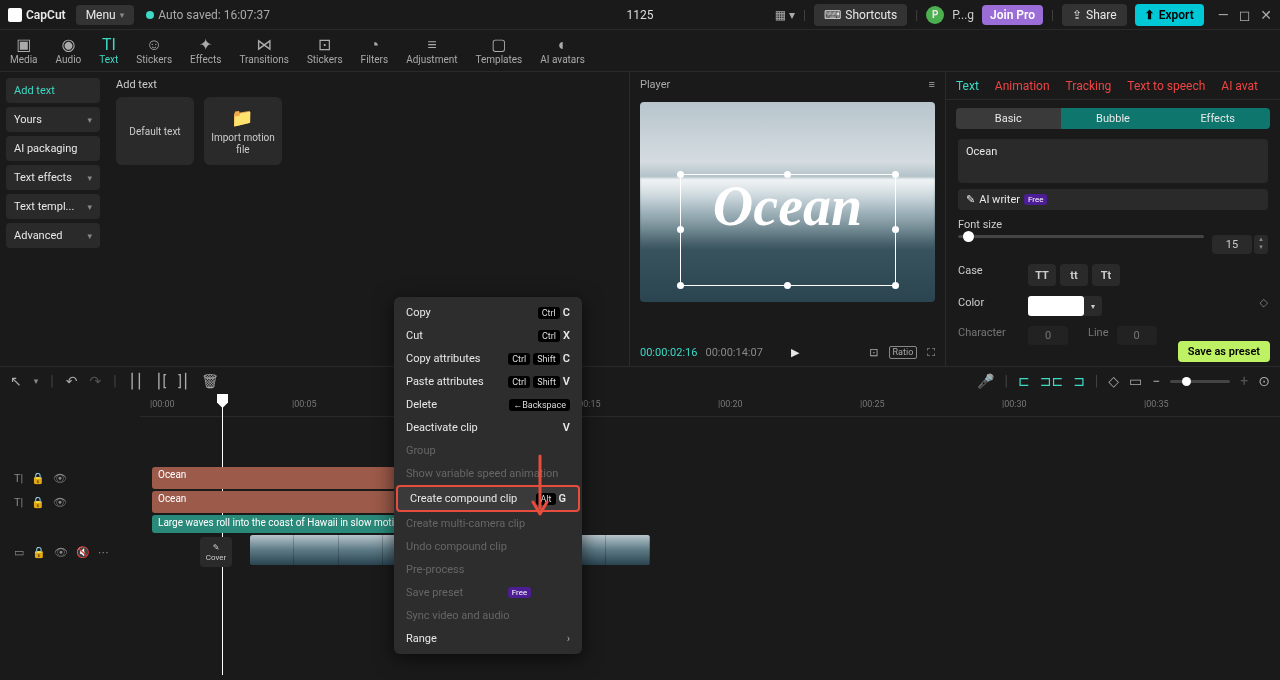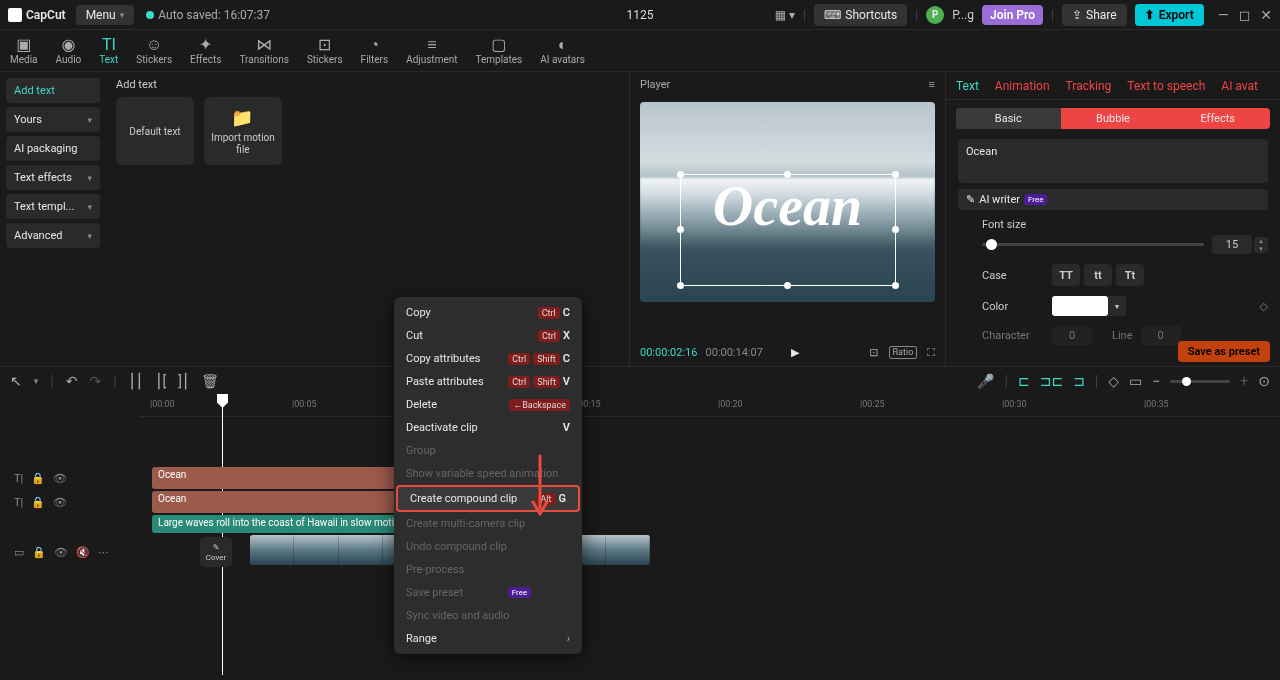--- a/index.html
+++ b/index.html
@@ -53,38 +53,38 @@
 .play-icon { margin-left: 20px; cursor: pointer; }
 .player-right-icons { margin-left: auto; display: flex; gap: 10px; color: #aaa; }
 .ratio-box { border: 1px solid #888; padding: 0 3px; border-radius: 2px; font-size: 9px; }
 
 
 .inspector { width: 334px; background: #1a1a1a; display: flex; flex-direction: column; }
 .insp-tabs { height: 28px; display: flex; align-items: center; padding: 0 10px; gap: 16px; font-size: 12px; border-bottom: 1px solid #2a2a2a; }
 .insp-tab { cursor: pointer; color: #ef4444; }
 .insp-tab.active { color: #3dd9c5; }
 .insp-subtabs { display: flex; padding: 8px 10px 6px; gap: 0; }
-.subtab { flex: 1; text-align: center; padding: 4px 0; background: #ef4444; font-size: 11px; cursor: pointer; }
+.subtab { flex: 1; text-align: center; padding: 4px 0; background: #0f766e; font-size: 11px; cursor: pointer; }
 .subtab.active { background: #3a3a3a; }
 .subtab:first-child { border-radius: 4px 0 0 4px; }
 .subtab:last-child { border-radius: 0 4px 4px 0; }
 .insp-body { padding: 4px 12px; flex: 1; overflow: hidden; position: relative; }
 .textval-box { background: #2a2a2a; border-radius: 4px; padding: 6px 8px; font-size: 11px; height: 44px; margin-bottom: 6px; }
 .ai-writer { display: flex; align-items: center; gap: 4px; font-size: 11px; padding: 4px 8px; background: #2a2a2a; border-radius: 4px; margin-bottom: 8px; }
 .free-badge { background: #4c1d95; color: #fff; font-size: 8px; padding: 1px 4px; border-radius: 3px; }
-.insp-row { display: flex; align-items: center; margin-bottom: 10px; font-size: 11px; color: #ccc; margin-left: 24px; }
+.insp-row { display: flex; margin-bottom: 10px; font-size: 11px; color: #ccc; }
 .insp-label { width: 70px; }
 .slider-track { flex: 1; height: 3px; background: #444; border-radius: 2px; position: relative; }
 .slider-thumb { position: absolute; left: 2%; top: -4px; width: 11px; height: 11px; background: #fff; border-radius: 50%; }
 .num-input { width: 40px; background: #2a2a2a; border-radius: 4px; padding: 3px 6px; margin-left: 8px; text-align: center; }
 .stepper { width: 14px; background: #2a2a2a; border-radius: 3px; margin-left: 2px; display: flex; flex-direction: column; font-size: 7px; text-align: center; color: #888; }
 .fmt-btn { width: 28px; height: 22px; background: #2a2a2a; border-radius: 4px; display: flex; align-items: center; justify-content: center; margin-right: 4px; cursor: pointer; font-weight: 700; }
 .color-swatch { width: 56px; height: 20px; background: #fff; border-radius: 3px; }
 .color-drop { width: 18px; height: 20px; background: #2a2a2a; border-radius: 0 3px 3px 0; display: flex; align-items: center; justify-content: center; font-size: 8px; }
-.save-preset { position: absolute; right: 10px; bottom: 4px; background: #c2410c; color: #000; font-weight: 600; padding: 4px 10px; border-radius: 4px; font-size: 11px; cursor: pointer; }
+.save-preset { position: absolute; right: 10px; bottom: 4px; background: #bef264; color: #000; font-weight: 600; padding: 4px 10px; border-radius: 4px; font-size: 11px; cursor: pointer; }
 
 
 .timeline { position: absolute; top: 366px; left: 0; right: 0; bottom: 0; background: #1a1a1a; border-top: 1px solid #2a2a2a; }
 .tl-toolbar { height: 28px; display: flex; align-items: center; padding: 0 10px; gap: 12px; color: #aaa; font-size: 14px; }
 .tl-tool { cursor: pointer; }
 .tl-right-tools { margin-left: auto; display: flex; gap: 10px; align-items: center; }
 .magnet-active { color: #3dd9c5; }
 .zoom-track { width: 60px; height: 3px; background: #444; border-radius: 2px; position: relative; }
 .zoom-thumb { position: absolute; left: 20%; top: -3px; width: 9px; height: 9px; background: #fff; border-radius: 50%; }
 .tl-ruler { height: 22px; position: relative; margin-left: 140px; border-bottom: 1px solid #2a2a2a; color: #777; font-size: 9px; }
@@ -103,21 +103,21 @@
 .video-track { height: 34px; }
 .cover-btn { width: 32px; height: 30px; background: #2a2a2a; border-radius: 4px; display: flex; flex-direction: column; align-items: center; justify-content: center; font-size: 8px; color: #ccc; margin-left: 100px; cursor: pointer; gap: 1px; }
 .thumbstrip { display: flex; height: 100%; }
 .thumb { flex: 1; background: linear-gradient(180deg, #b8c5cc 0%, #5c7a85 50%, #2a4450 100%); border-right: 1px solid rgba(0,0,0,0.2); }
 
 
 .ctx-menu { position: absolute; left: 394px; top: 297px; width: 188px; background: #2d2d2d; border-radius: 6px; padding: 4px 0; box-shadow: 0 4px 20px rgba(0,0,0,0.6); font-size: 11px; z-index: 100; }
 .ctx-item { padding: 5px 12px; display: flex; align-items: center; justify-content: space-between; cursor: pointer; color: #e8e8e8; }
 .ctx-item.disabled { color: #666; }
 .ctx-keys { display: flex; gap: 3px; align-items: center; }
-.keycap { background: #7f1d1d; border-radius: 3px; padding: 1px 4px; font-size: 9px; color: #ddd; }
+.keycap { background: #000000; border-radius: 3px; padding: 1px 4px; font-size: 9px; color: #ddd; }
 .ctx-highlight { border: 2px solid #e74c3c; border-radius: 4px; margin: 0 2px; background: #3a3a3a; }
 .arrow-annot { position: absolute; left: 530px; top: 452px; color: #e74c3c; font-size: 26px; z-index: 101; transform: rotate(0deg); }
 .arrow-annot svg { display: block; }
 .chev { font-size: 9px; color: #888; }
 </style>
 </head>
 <body>
 
 <div class="topbar">
   <div class="logo">

